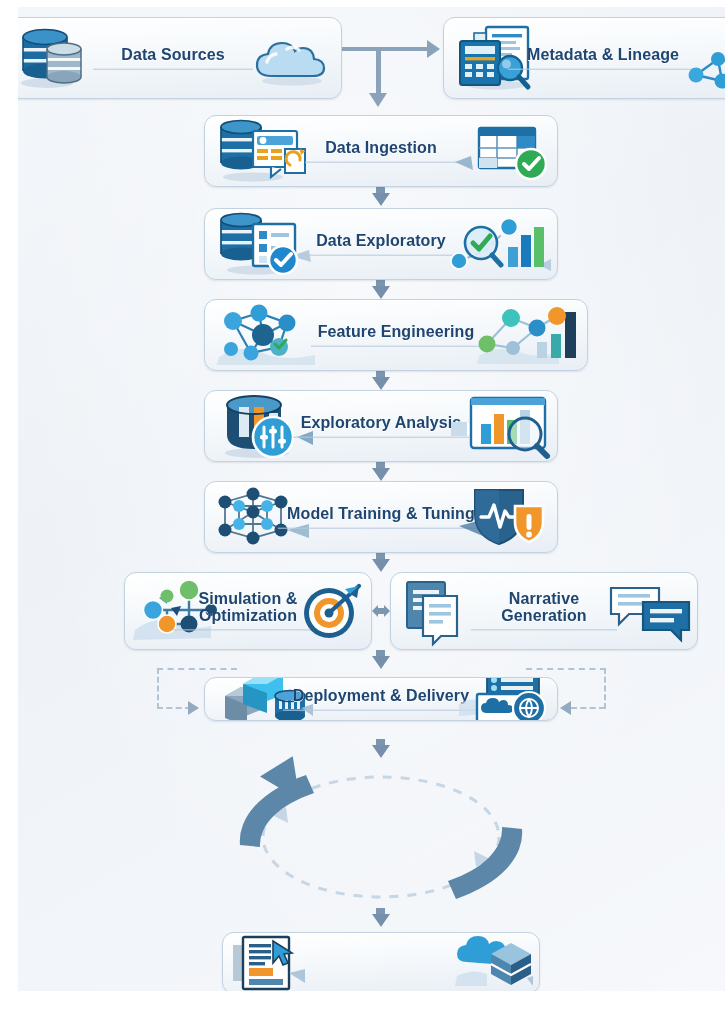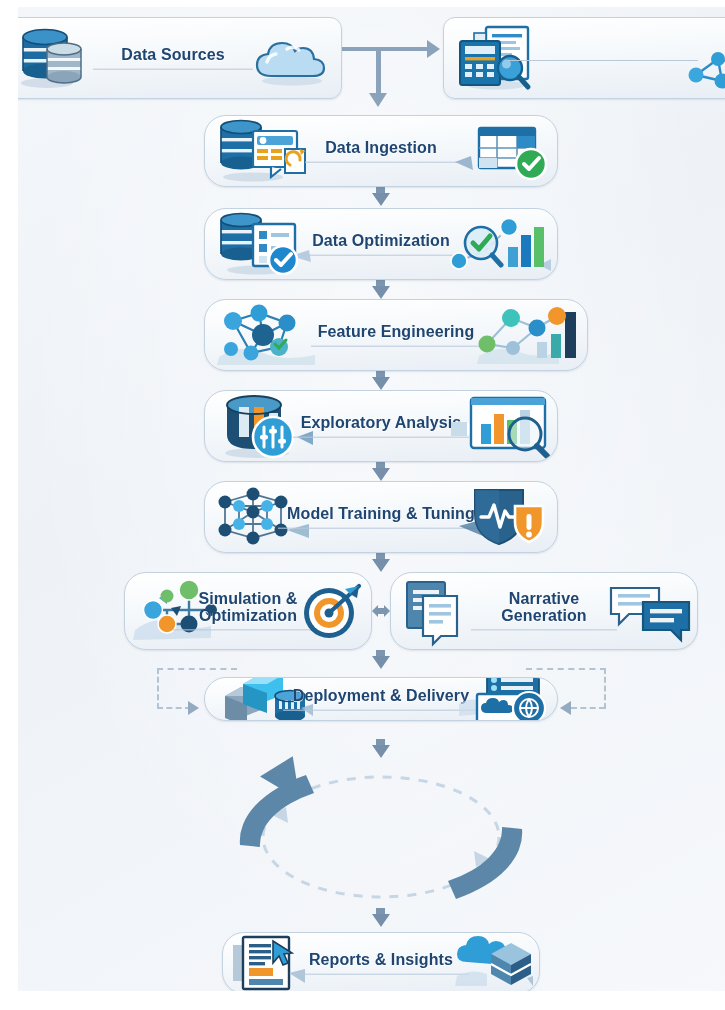--- a/index.html
+++ b/index.html
@@ -25,21 +25,21 @@
   #panel::after{
     content:"";position:absolute;inset:0;
     background:radial-gradient(ellipse at 50% 35%, rgba(255,255,255,.55), rgba(255,255,255,0) 70%);
     pointer-events:none;
   }
 
   
   .box {
     position: absolute;
     border: 1.4px solid #c3d2e0;
-    border-radius: 22px;
+    border-radius: 12px;
     background: linear-gradient(177deg,#ffffff 0%,#f7fafc 38%,#e8eef5 100%);
     box-shadow: 0 1px 2px rgba(60,85,115,.13), inset 0 1px 0 #ffffff;
     display: flex; align-items: center;
     overflow: hidden;
     z-index: 4;
   }
   .box .icon-left  { position:absolute; left: 8px;  top: 50%; transform: translateY(-50%); }
   .box .icon-right { position:absolute; right: 6px; top: 50%; transform: translateY(-50%); }
   .label-wrap {
     position: absolute; left: 0; right: 0; top: 50%;
@@ -199,20 +199,21 @@
               <rect x="35" y="47" width="7" height="5"></rect>
           </g>
           <g>
             <circle cx="58" cy="43" r="12" fill="#3aa0d8" stroke="#16608f" stroke-width="2.4"></circle>
             <circle cx="54.5" cy="39" r="4.5" fill="#ffffff" opacity=".45"></circle>
             <path d="M67 52 L76 62" stroke="#16608f" stroke-width="5" stroke-linecap="round"></path>
           </g>
         </svg>
       </span>
       <div class="label-wrap">
+        <div class="label lbl-24">Metadata &amp; Lineage</div>
         <div class="rule" style="width:190px"></div>
       </div>
       <span class="icon-right" style="top:66%">
         <svg width="72" height="44" viewBox="0 0 72 44">
           <g stroke="#2e8bc6" stroke-width="2.4" fill="none">
             <path d="M12 26 L34 10 L60 16 M34 10 L38 32 M12 26 L38 32 M38 32 L60 16"></path>
           </g>
           <circle cx="12" cy="26" r="7.5" fill="#3aa8de"></circle>
           <circle cx="34" cy="10" r="7" fill="#2f9ed6"></circle>
           <circle cx="60" cy="16" r="8" fill="#49b3e6"></circle>
@@ -298,21 +299,21 @@
             <rect x="46" y="32" width="8" height="8" fill="#2e8bc6"></rect>
             <rect x="58" y="34" width="14" height="4" fill="#9fc6e0"></rect>
             <rect x="46" y="44" width="8" height="7" fill="#cfe3f1"></rect>
           </g>
           <path d="M78 44 L96 38 L98 50 Z" fill="#a7c2d8" opacity=".8"></path>
           <circle cx="70" cy="48" r="14" fill="#1f87cd" stroke="#ffffff" stroke-width="2.6"></circle>
           <path d="M63 48 l5 5 l10 -11" fill="none" stroke="#ffffff" stroke-width="4" stroke-linecap="round" stroke-linejoin="round"></path>
         </svg>
       </span>
       <div class="label-wrap">
-        <div class="label lbl-24">Data Optimization</div>
+        <div class="label lbl-24">Data Exploratory</div>
         <div class="rule" style="width:160px"></div>
       </div>
       <span class="icon-right">
         <svg width="104" height="62" viewBox="0 0 104 62">
           <path d="M92 52 L104 46 L104 58 Z" fill="#a7c2d8" opacity=".75"></path>
           <g stroke="#9fb8cc" stroke-width="2" fill="none" stroke-dasharray="5 4">
             <path d="M12 48 L38 38 L62 14"></path>
           </g>
           <rect x="74" y="22" width="10" height="32" fill="#1b79bd"></rect>
           <rect x="87" y="14" width="10" height="40" fill="#59bf68"></rect>
@@ -701,24 +702,20 @@
               <rect x="18" y="15" width="22" height="3.4"></rect>
             <rect x="18" y="21" width="22" height="3.4"></rect>
               <rect x="18" y="27" width="16" height="3.4"></rect>
           </g>
           <rect x="18" y="33" width="24" height="8" fill="#f0962a"></rect>
           <rect x="18" y="44" width="34" height="6" fill="#4f86ad"></rect>
           <path d="M42 6 l0 22 l6 -7 l4 9 l5 -2 l-4 -9 l8 -1 z" fill="#2f9ed6" stroke="#1d3f5c" stroke-width="1.6"></path>
           <path d="M58 38 L74 34 L74 48 Z" fill="#9dbad1" opacity=".8"></path>
         </svg>
       </span>
-      <div class="label-wrap">
-        <div class="label lbl-24">Reports &amp; Insights</div>
-        <div class="rule" style="width:176px"></div>
-      </div>
       <span class="icon-right">
         <svg width="84" height="58" viewBox="0 0 84 58">
           <path d="M18 28 q-10 0-10-8 q0-8 9-9 q2-9 12-9 q9 0 11 8 q3-3 7-3 q9 0 10 10 q9 1 9 7 q0 7-10 7 Z" fill="#2f9ed6"></path>
           <path d="M8 42 q16-8 30-2 l0 12 L6 52 Z" fill="#cbdced" opacity=".7"></path>
           <g>
             <path d="M42 20 l20 -11 l20 11 l-20 11 z" fill="#9ac3de"></path>
             <path d="M42 20 l0 20 l20 11 l0 -20 z" fill="#4f86ad"></path>
             <path d="M62 31 l20 -11 l0 20 l-20 11 z" fill="#2b5f88"></path>
             <path d="M42 30 l20 11 l20 -11" fill="none" stroke="#ffffff" stroke-width="2.2"></path>
           </g>

